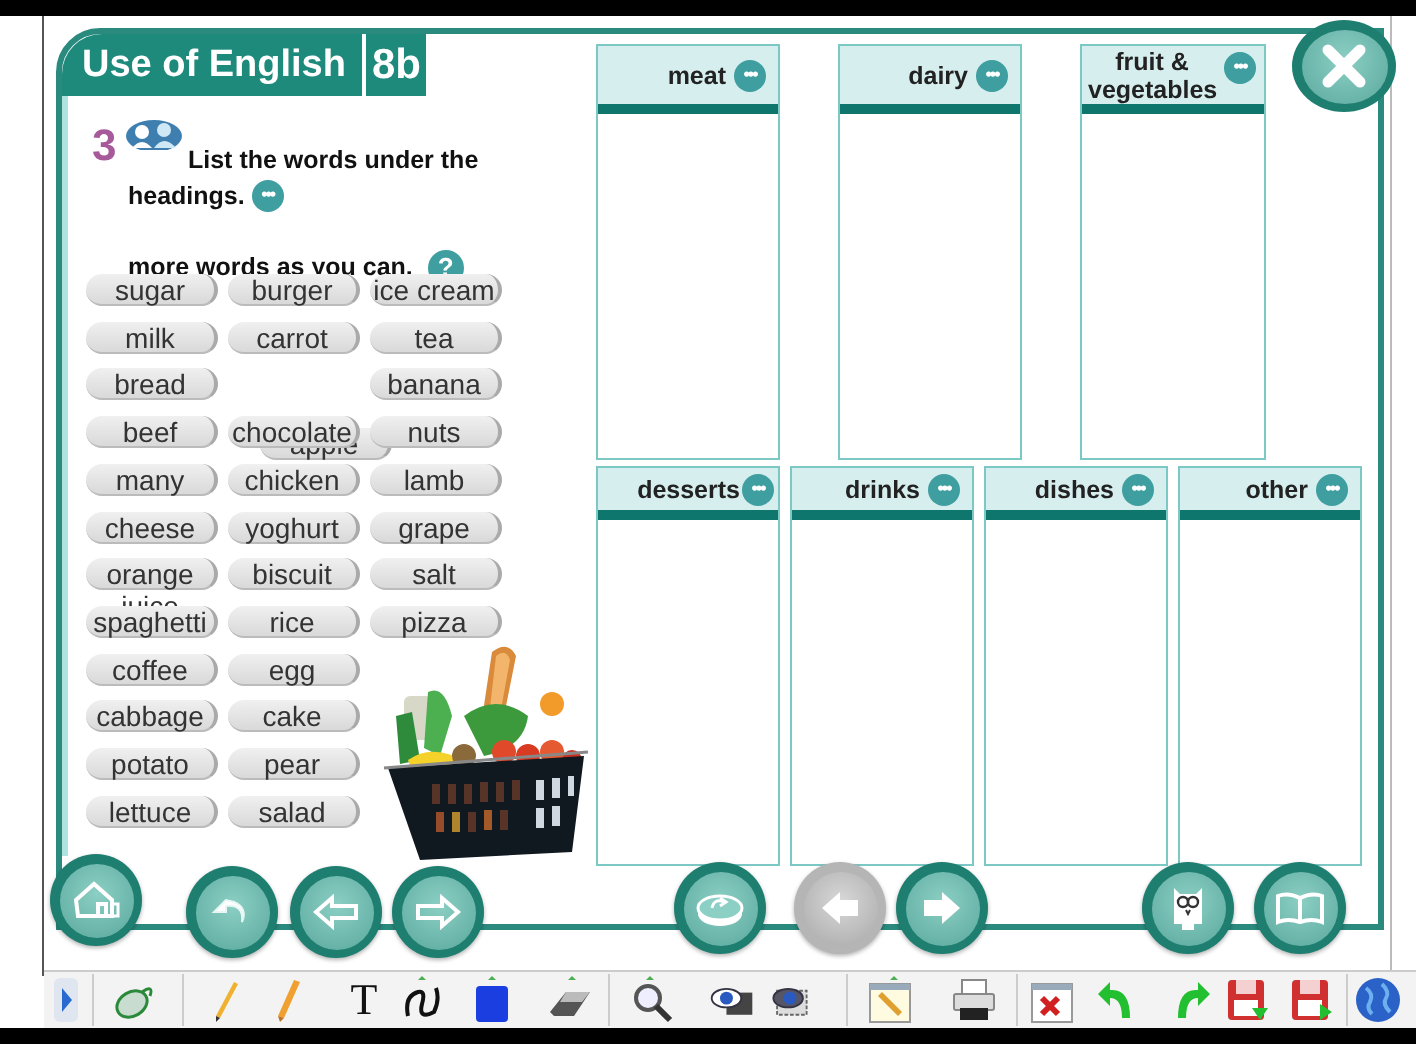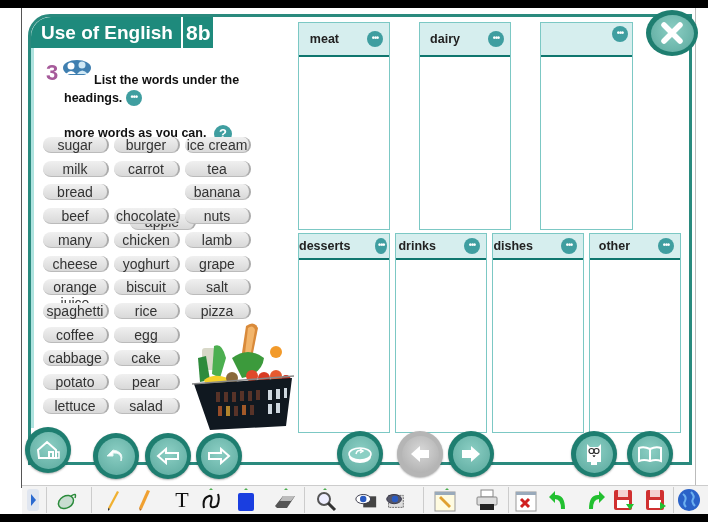--- a/index.html
+++ b/index.html
@@ -30,23 +30,23 @@
   .qmark { display: inline-block; width: 18px; height: 18px; border-radius: 50%; background: #3f9ea0; color: #fff;
            font-size: 13px; line-height: 18px; text-align: center; vertical-align: middle; font-weight: bold; margin-left: 4px; }
 
   .chip { position: absolute; width: 66px; height: 16px; border-radius: 8px;
           background: linear-gradient(#f0f0f0, #d9d9d9); border-right: 2px solid #aaa; border-bottom: 1px solid #bbb;
           font-family: "Liberation Sans", sans-serif; font-size: 14px; color: #333; text-align: center; line-height: 16px; }
 
   .basket { position: absolute; left: 188px; top: 318px; width: 110px; height: 115px; }
 
   .box { position: absolute; border: 1px solid #7cc8c4; background: #fff; }
-  .box-head { position: absolute; left: 0; top: 0; right: 0; background: #d6eeee; border-bottom: 2px solid #0f766e;
+  .box-head { position: absolute; left: 0; top: 0; right: 0; background: #d6eeee; border-bottom: 5px solid #0f766e;
               font-family: "Liberation Sans", sans-serif; font-weight: bold; font-size: 12.5px; color: #222;
-              display: flex; align-items: center; justify-content: flex-end; padding-right: 6px; gap: 24px; }
+              display: flex; align-items: center; justify-content: flex-end; padding-right: 6px; }
   .box-head .dots { margin-left: 4px; }
   .box-head .label { text-align: center; line-height: 14px; }
 
   .round-btn { position: absolute; width: 46px; height: 46px; border-radius: 50%; background: #1e7e70;
                box-shadow: 0 1px 2px rgba(0,0,0,0.3); display: flex; align-items: center; justify-content: center; }
   .round-btn .in { width: 37px; height: 37px; border-radius: 50%; background: radial-gradient(circle at 50% 40%, #8ccfc4, #5aa89d);
                    display: flex; align-items: center; justify-content: center; }
   .round-btn.gray { background: #b5b5b5; }
   .round-btn.gray .in { background: radial-gradient(circle at 50% 40%, #d8d8d8, #a8a8a8); }
   .close-btn { position: absolute; left: 646px; top: 10px; width: 52px; height: 46px; border-radius: 50%; background: #1e7e70;
@@ -171,20 +171,21 @@
   </div>
 </div>
 <div class="box" style="left:419px; top:22px; width:92px; height:208px;">
   <div class="box-head" style="height:34px;">
     <span class="label">dairy</span>
     <span class="dots">•••</span>
   </div>
 </div>
 <div class="box" style="left:540px; top:22px; width:93px; height:208px;">
   <div class="box-head" style="height:34px; padding-right:4px;">
+    <span class="label" style="width:64px;">fruit &amp; vegetables</span>
     <span class="dots" style="align-self:flex-start; margin-top:3px;">•••</span>
   </div>
 </div>
 
 <div class="box" style="left:298px; top:233px; width:92px; height:200px;">
   <div class="box-head" style="height:26px; padding-right:2px;">
     <span class="label">desserts</span>
     <span class="dots" style="margin-left:1px;">•••</span>
   </div>
 </div>

